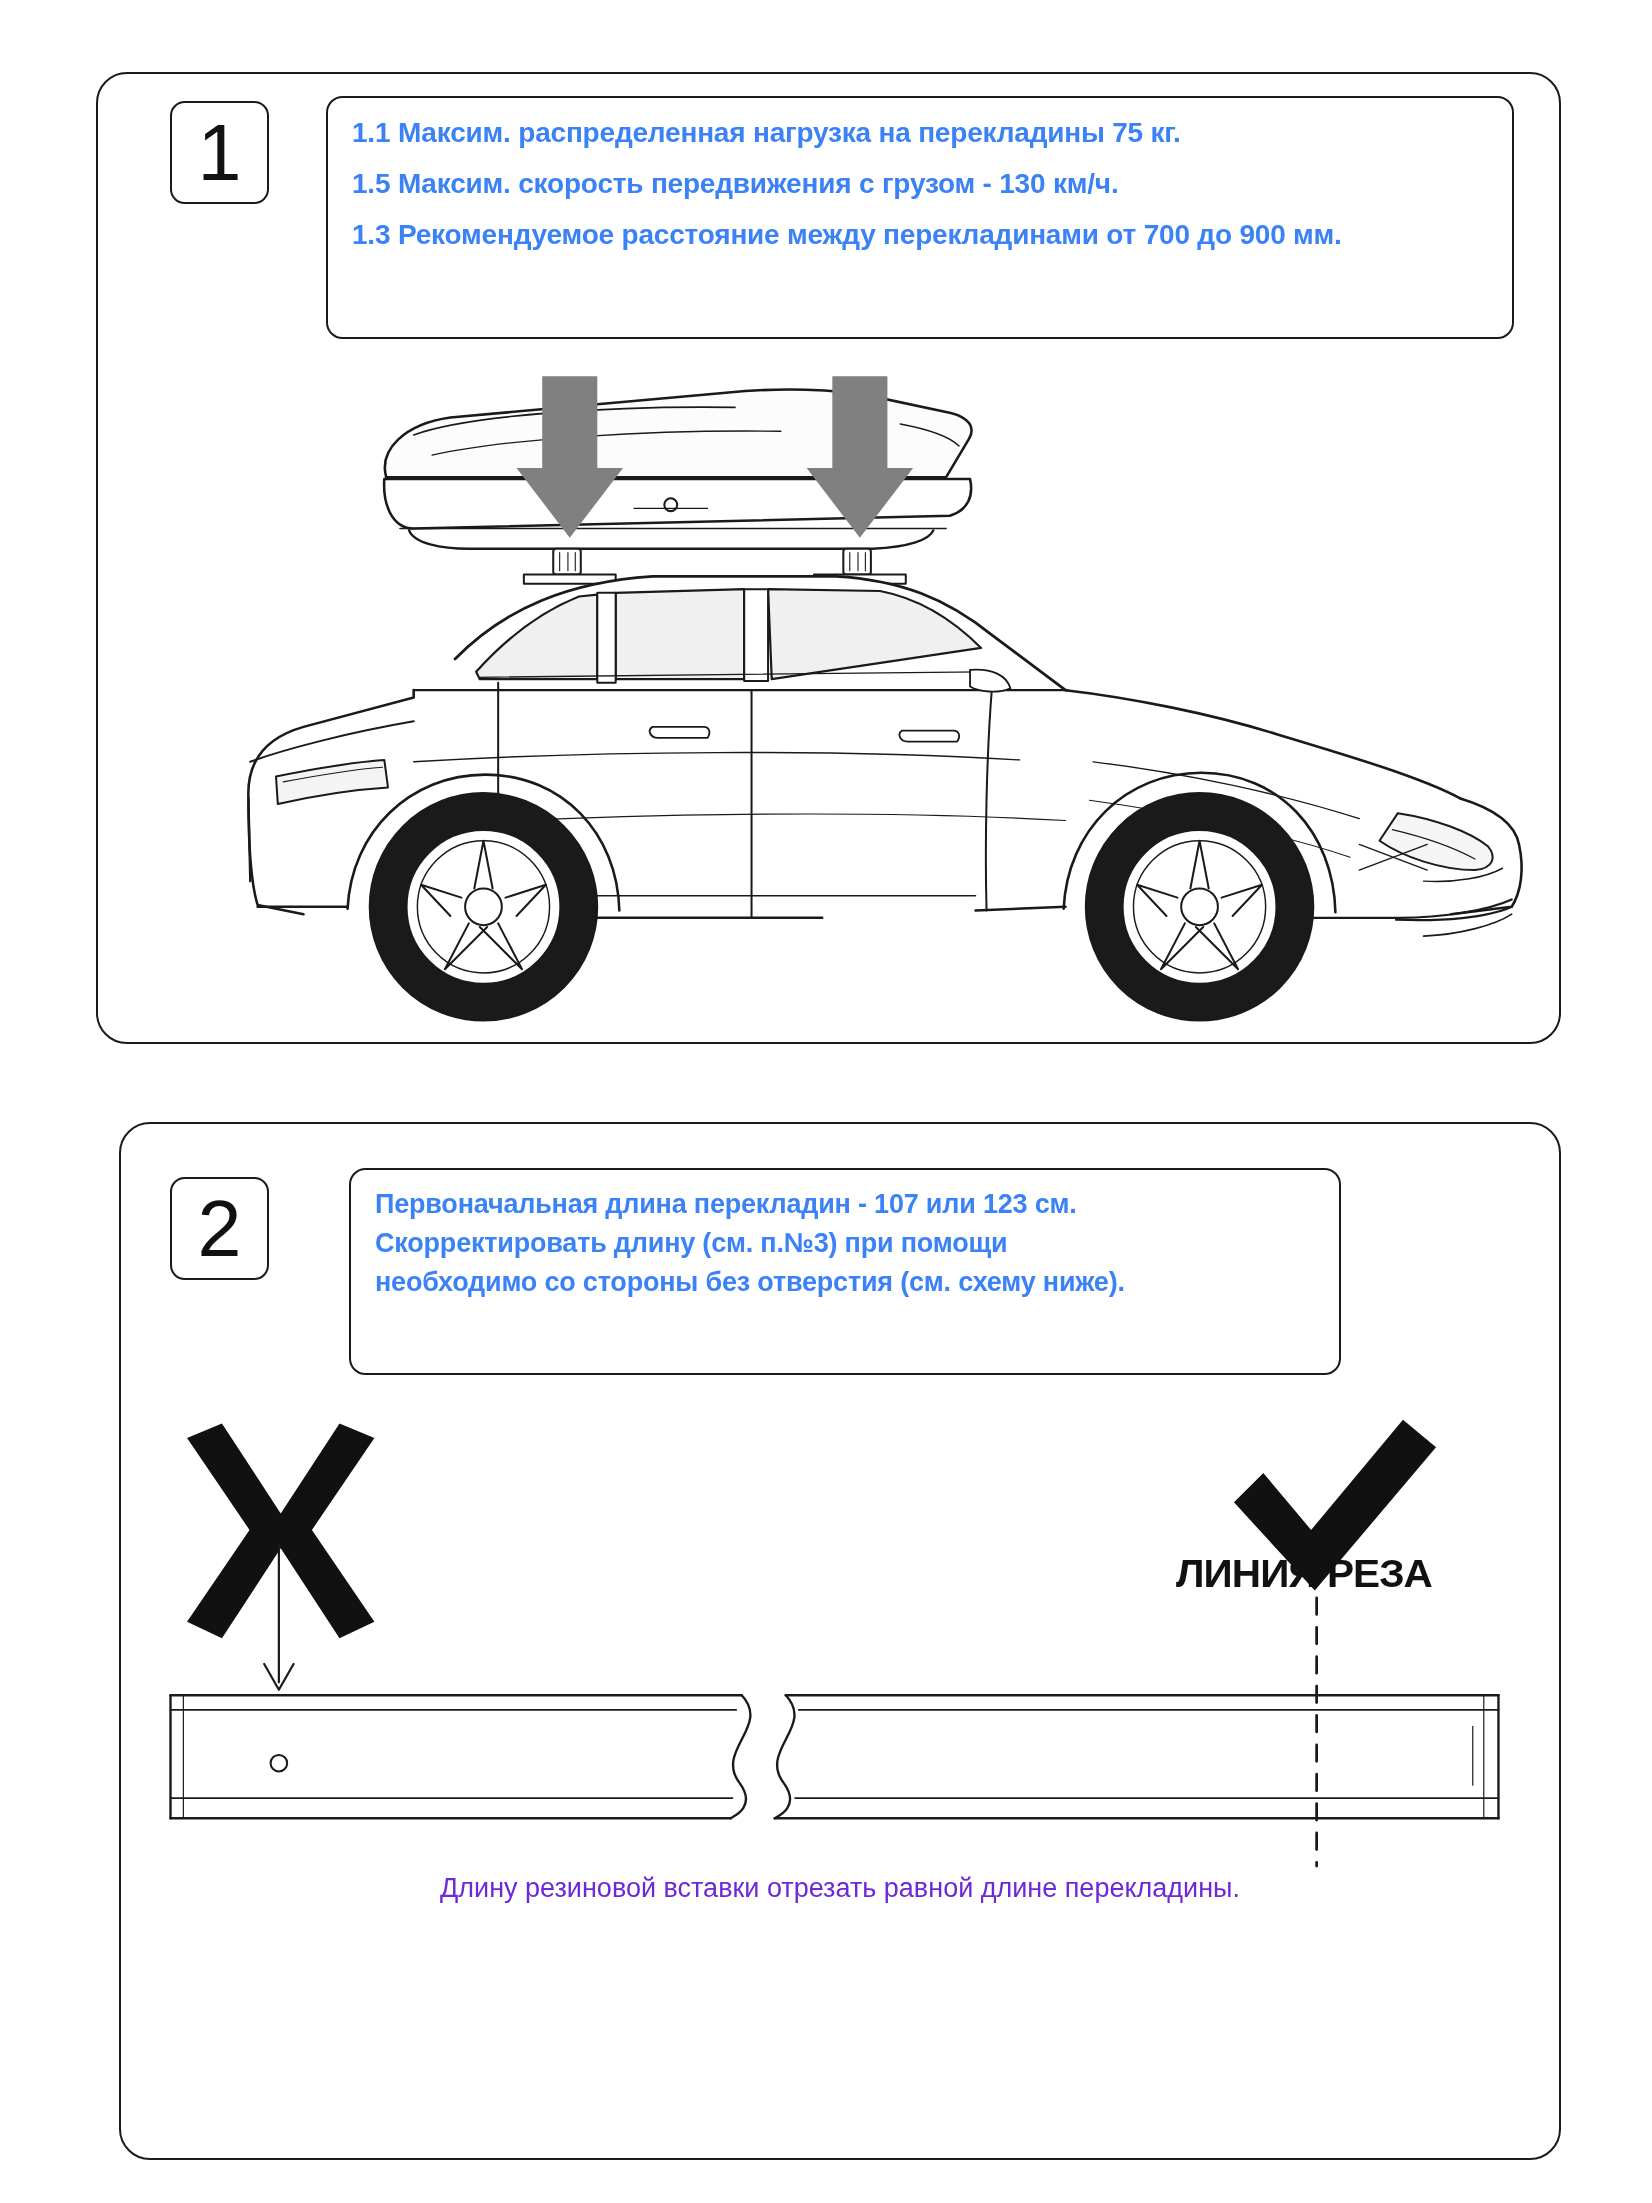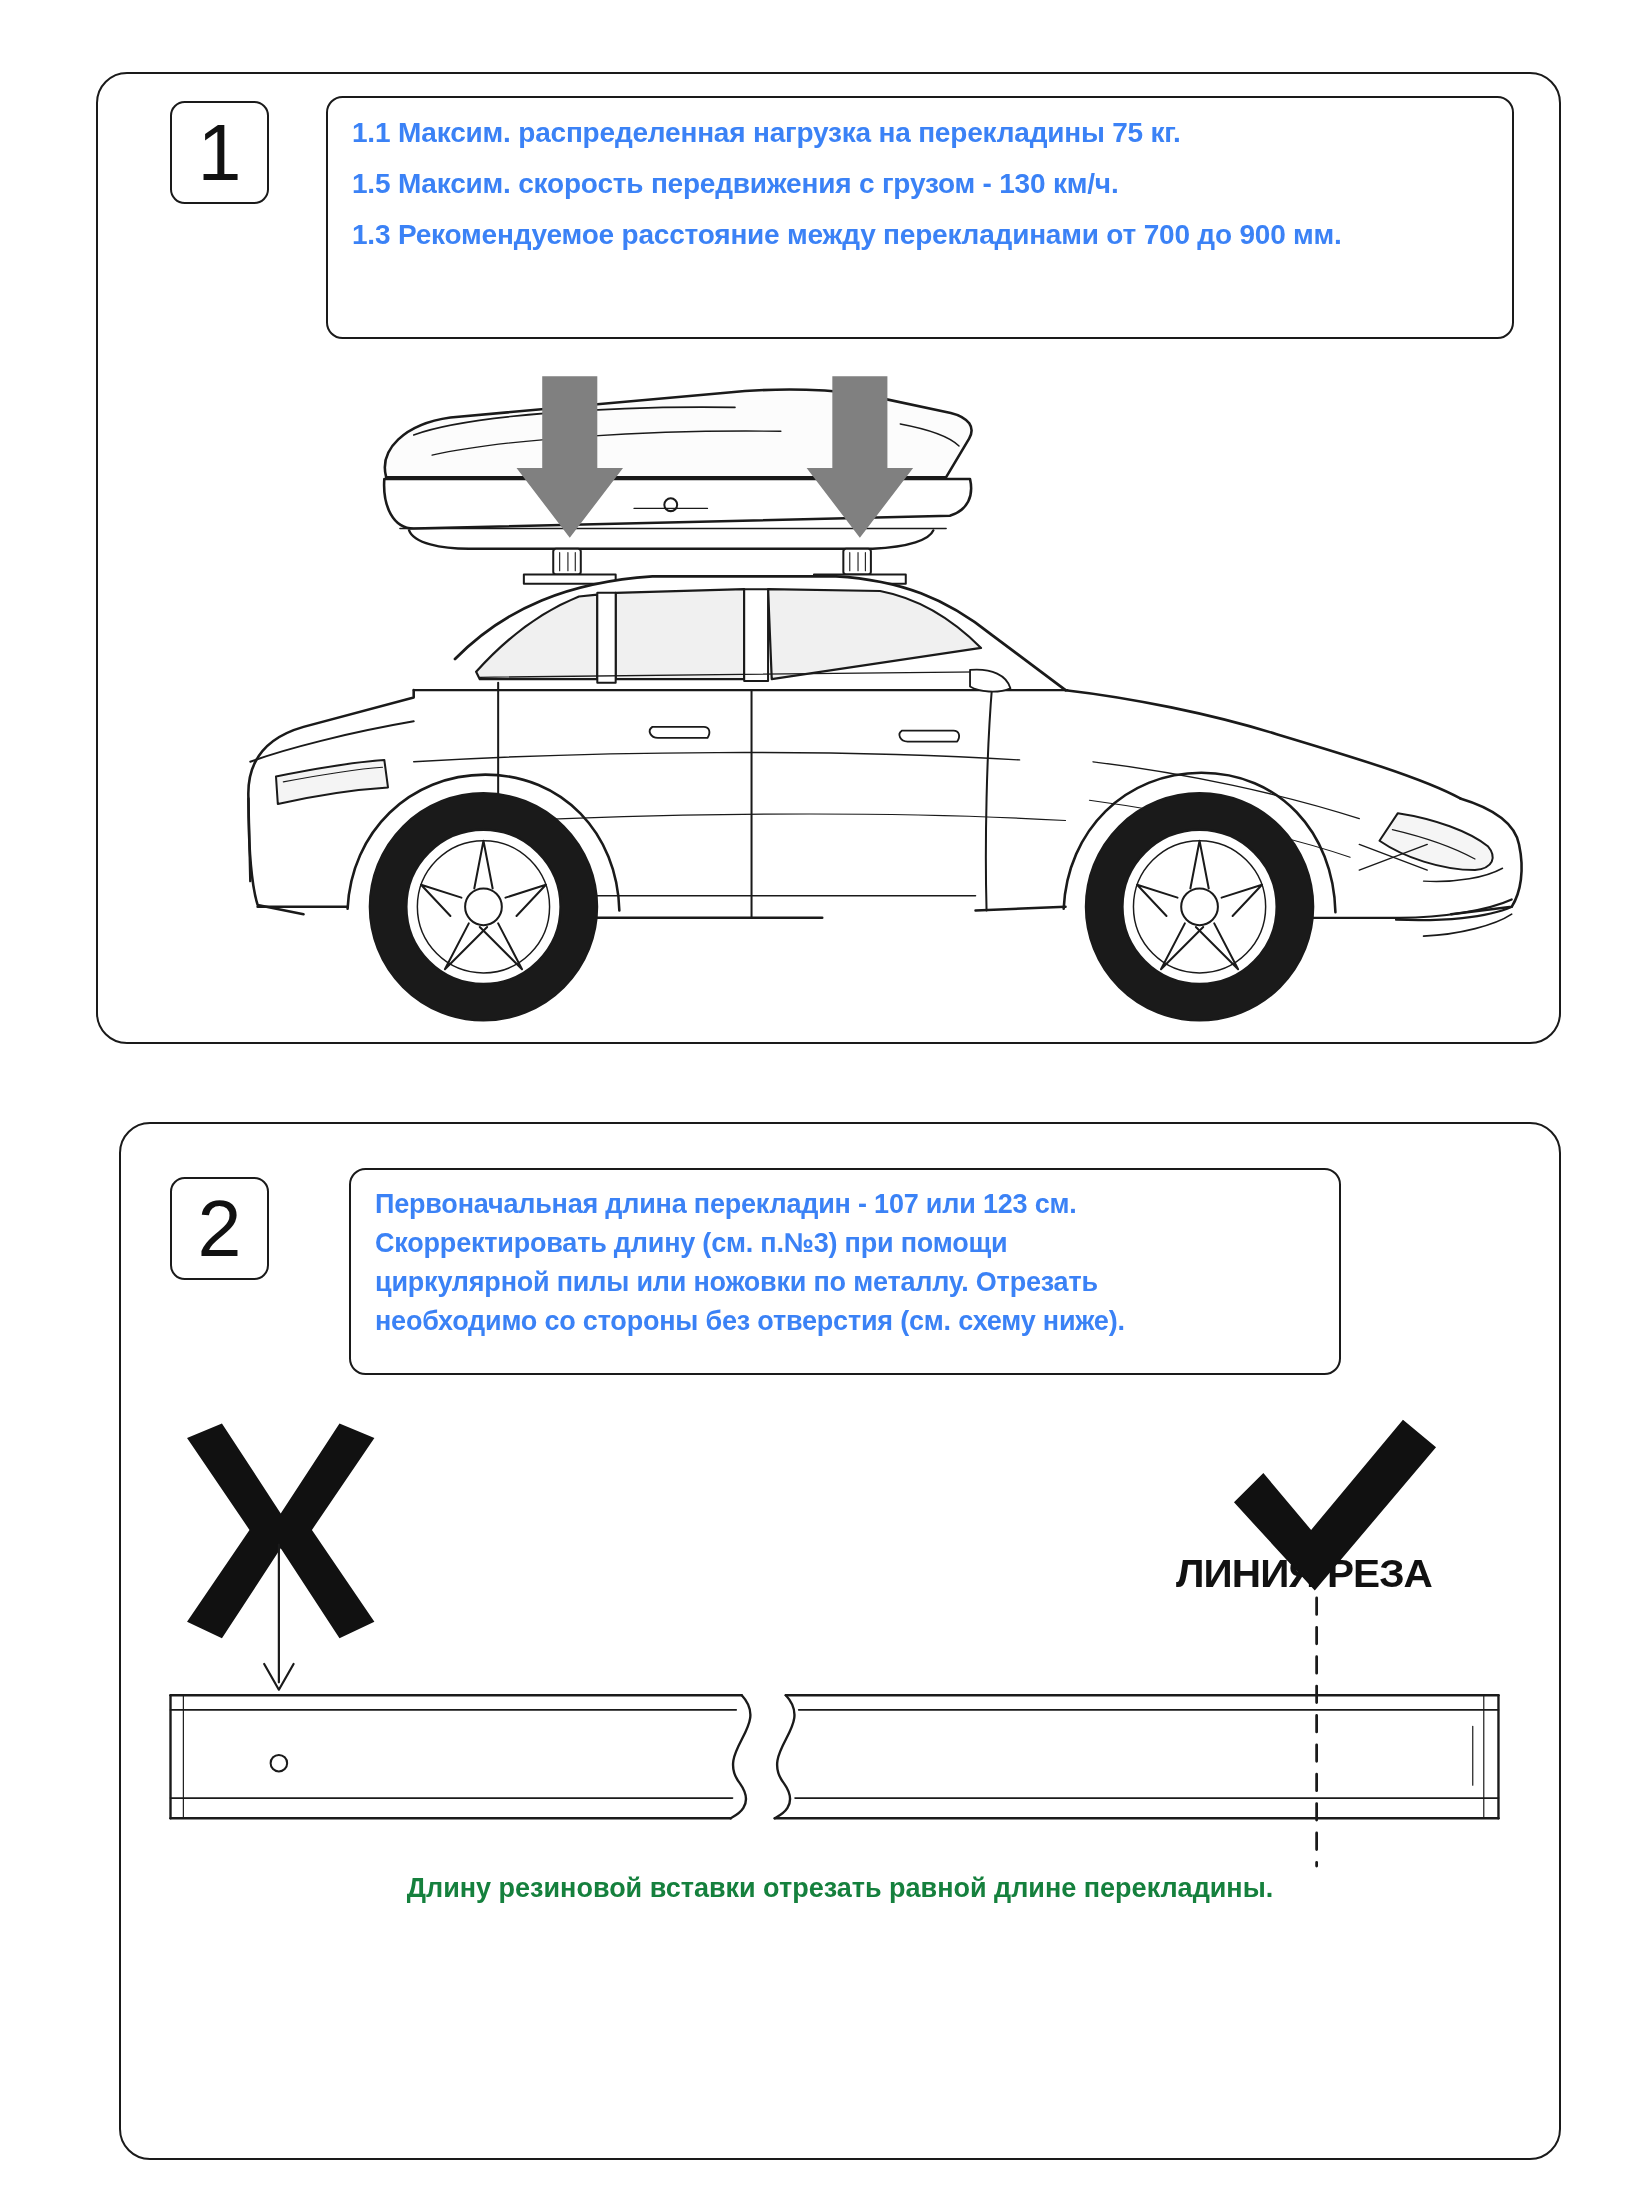--- a/index.html
+++ b/index.html
@@ -85,22 +85,22 @@
   #car-illustration { left: 138px; top: 367px; width: 1396px; height: 661px; }
   #bar-illustration { left: 165px; top: 1414px; width: 1350px; height: 680px; }
 
   .caption-bottom {
     position: absolute;
     left: 119px;
     top: 1873px;
     width: 1442px;
     text-align: center;
     font-size: 27px;
-    font-weight: bold;
-    color: #15803d;
+    font-weight: normal;
+    color: #6d28d9;
   }
 
   .cut-label {
     position: absolute;
     left: 1148px;
     top: 1552px;
     width: 312px;
     text-align: center;
     font-size: 39px;
     font-weight: bold;
@@ -270,21 +270,20 @@
     </svg>
   </div>
 
   <div class="panel" id="panel-2"></div>
 
   <div class="step-box" id="step-2-num">2</div>
 
   <div class="callout" id="callout-2">
     <p>Первоначальная длина перекладин - 107 или 123 см.</p>
     <p>Скорректировать длину (см. п.№3) при помощи</p>
-    <p>циркулярной пилы или ножовки по металлу. Отрезать</p>
     <p>необходимо со стороны без отверстия (см. схему ниже).</p>
   </div>
 
   <div class="cut-label">ЛИНИЯ РЕЗА</div>
 
   <div class="illus" id="bar-illustration">
     <svg width="1350" height="680" viewBox="0 0 1470 740" xmlns="http://www.w3.org/2000/svg">
       <g fill="none" stroke="#1a1a1a" stroke-width="2.6" stroke-linecap="round" stroke-linejoin="round">
 
         <g fill="#111" stroke="none">

